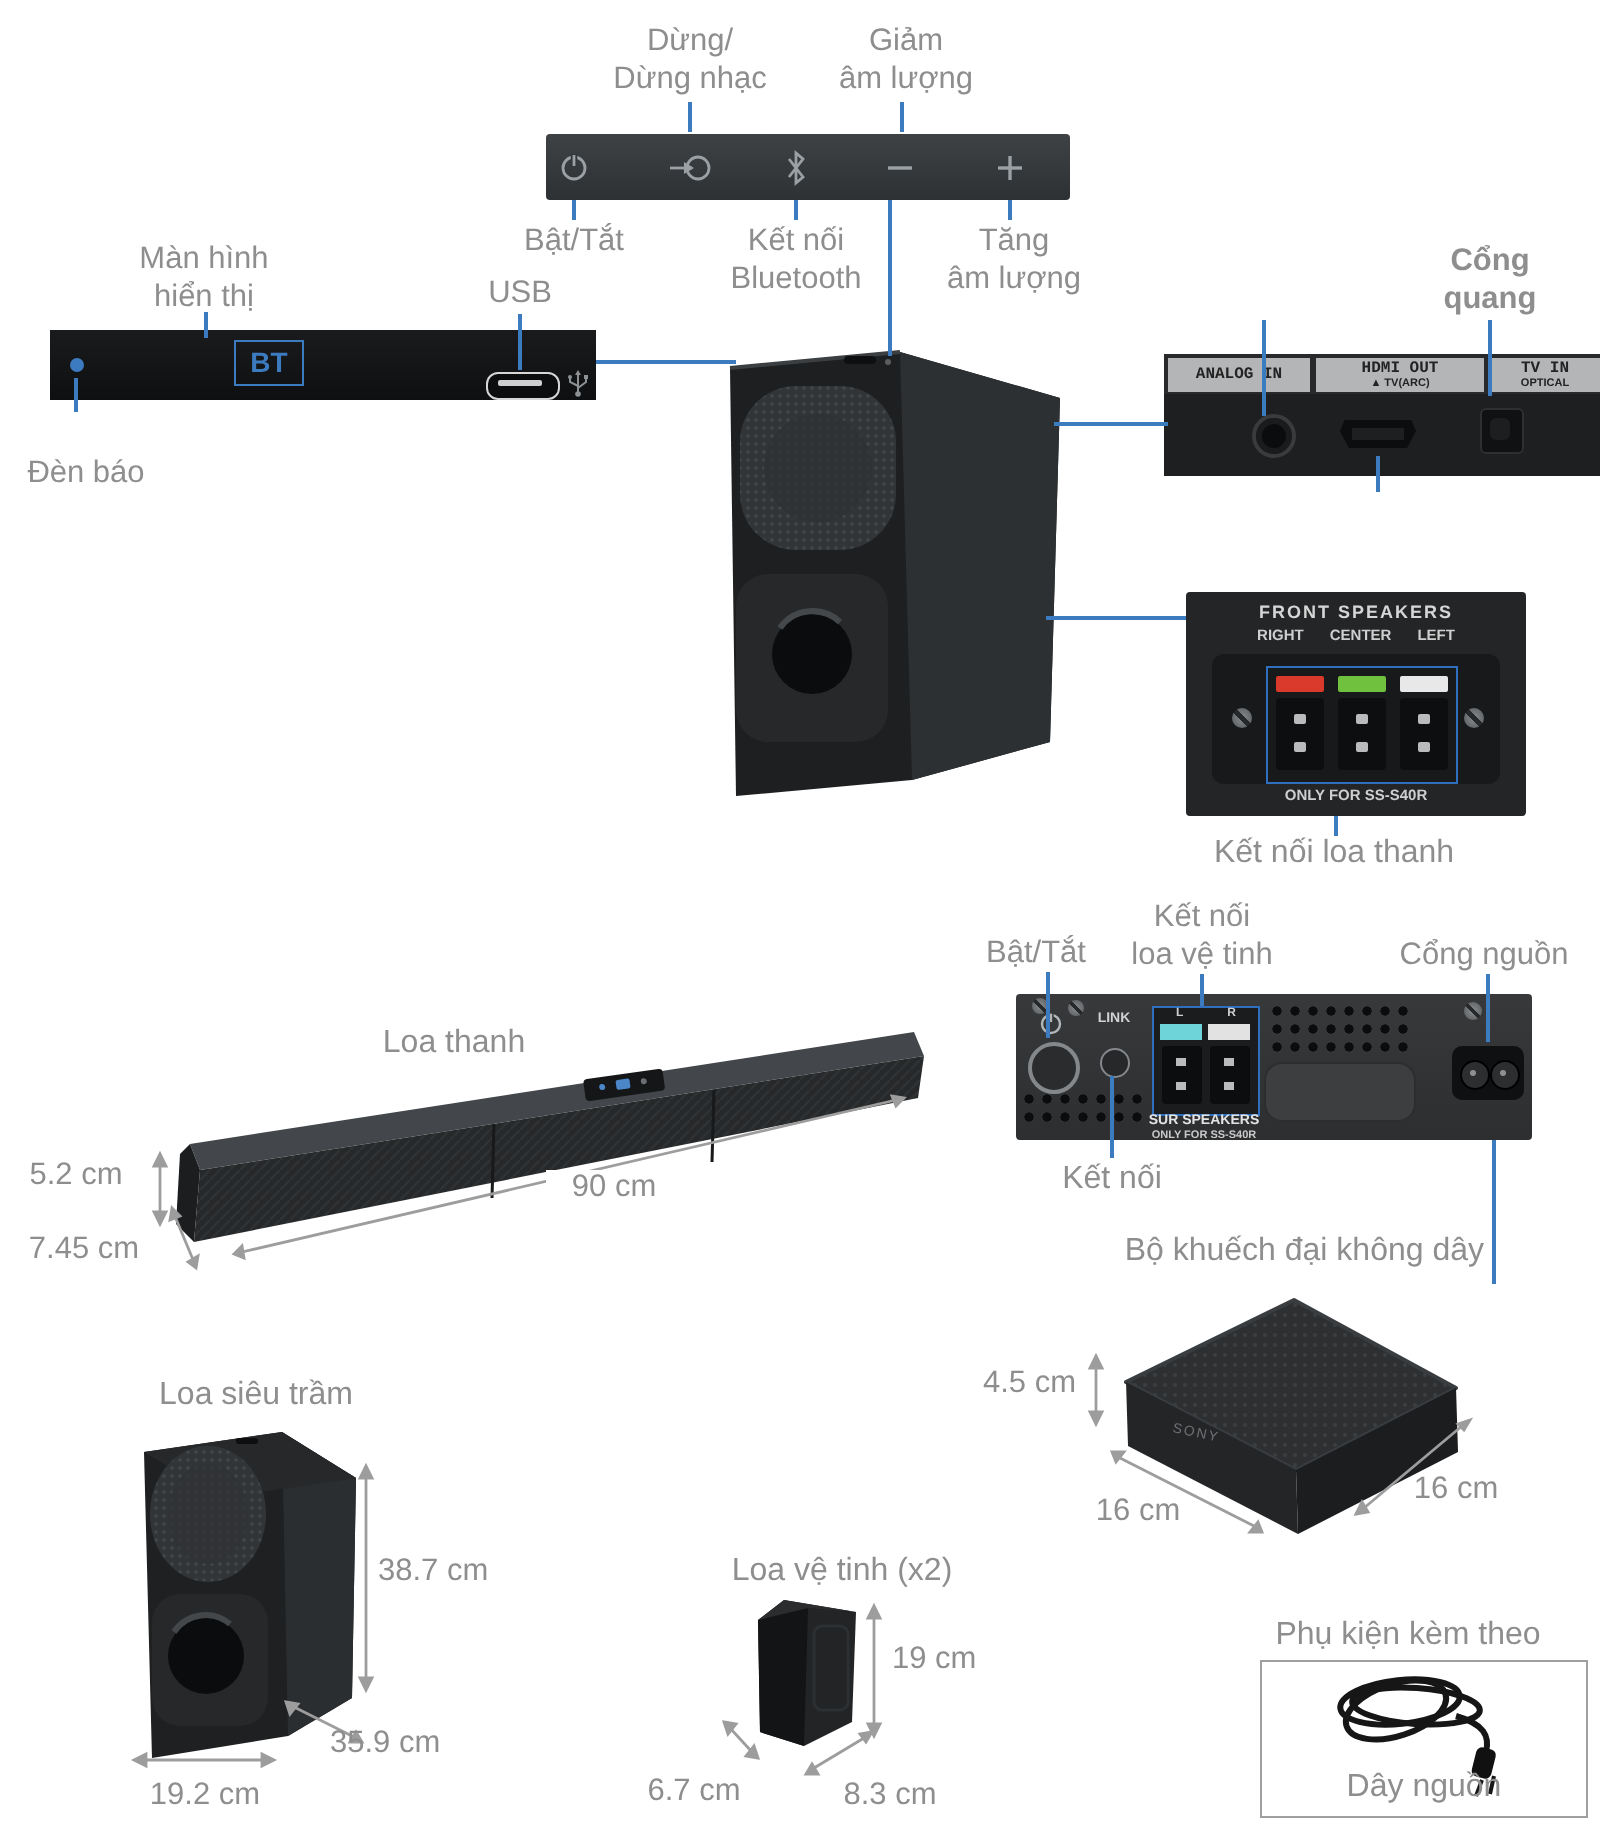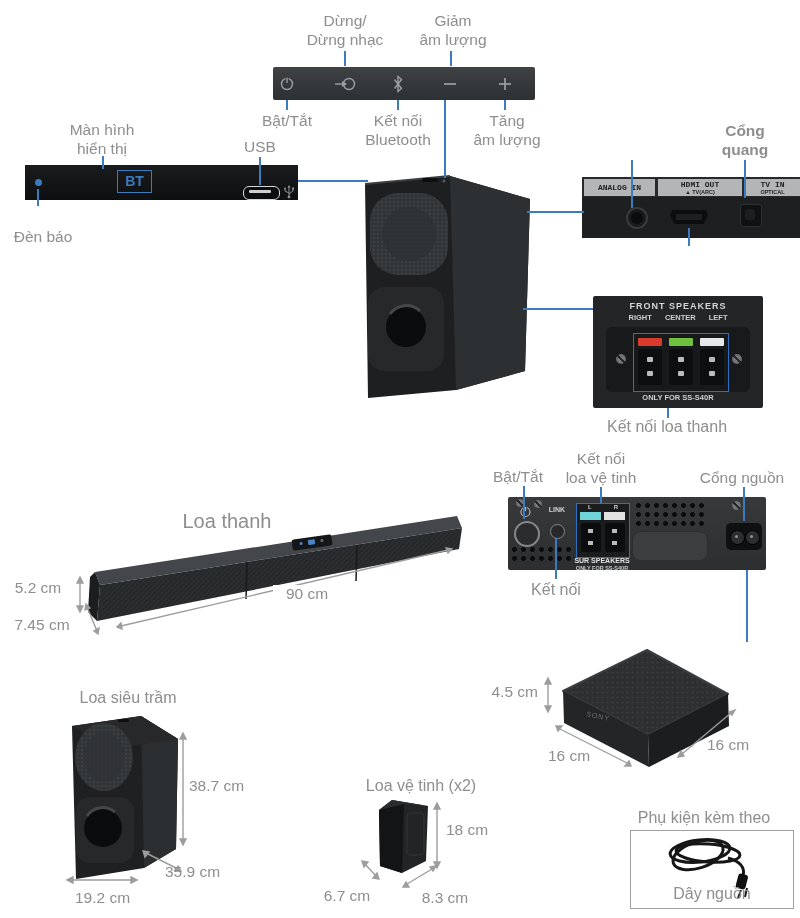--- a/index.html
+++ b/index.html
@@ -376,21 +376,21 @@
             <i style="top:8px;"></i>
             <i style="top:22px;"></i>
           </div>
       </div>
     </div>
     <div class="onlyfor">ONLY FOR SS-S40R</div>
   </div>
 
   <div class="lbl" style="left:577px;top:417px;width:180px;font-size:16px;"><span>Kết nối loa thanh</span></div>
 
-  <div class="lbl" style="left:177px;top:512px;width:100px;font-size:20px;"><span>Loa thanh</span></div>
+  <div class="lbl" style="left:177px;top:512px;width:100px;font-size:16px;"><span>Loa thanh</span></div>
   <div class="dim" style="left:2px;top:579px;width:72px;"><span>5.2 cm</span></div>
   <div class="dim" style="left:0px;top:616px;width:84px;"><span>7.45 cm</span></div>
   <div class="dim" style="left:273px;top:585px;width:68px;background:#fff;"><span>90 cm</span></div>
 
   <div class="lbl" style="left:482px;top:467px;width:72px;"><span>Bật/Tắt</span></div>
   <div class="lbl" style="left:553px;top:449px;width:96px;">
     <span>Kết nối</span><br>
     <span>loa vệ tinh</span>
   </div>
   <div class="lbl" style="left:690px;top:468px;width:104px;"><span>Cổng nguồn</span></div>
@@ -434,32 +434,33 @@
       <b style="left:4px;">
           <i></i>
         </b>
         <b style="left:19px;">
           <i></i>
         </b>
     </div>
   </div>
 
   <div class="lbl" style="left:516px;top:580px;width:80px;font-size:16px;"><span>Kết nối</span></div>
+  <div class="lbl" style="left:540px;top:616px;width:202px;text-align:right;font-size:16px;"><span>Bộ khuếch đại không dây</span></div>
 
   <div class="dim" style="left:450px;top:683px;width:88px;text-align:right;"><span>4.5 cm</span></div>
   <div class="dim" style="left:539px;top:747px;width:60px;"><span>16 cm</span></div>
   <div class="dim" style="left:697px;top:736px;width:62px;"><span>16 cm</span></div>
 
   <div class="lbl" style="left:63px;top:688px;width:130px;font-size:16px;"><span>Loa siêu trầm</span></div>
   <div class="dim" style="left:189px;top:777px;width:75px;text-align:left;"><span>38.7 cm</span></div>
   <div class="dim" style="left:165px;top:863px;width:80px;text-align:left;"><span>35.9 cm</span></div>
   <div class="dim" style="left:60px;top:889px;width:85px;"><span>19.2 cm</span></div>
 
   <div class="lbl" style="left:356px;top:776px;width:130px;font-size:16px;"><span>Loa vệ tinh (x2)</span></div>
-  <div class="dim" style="left:446px;top:821px;width:60px;text-align:left;"><span>18 cm</span></div>
+  <div class="dim" style="left:446px;top:821px;width:60px;text-align:left;"><span>19 cm</span></div>
   <div class="dim" style="left:316px;top:887px;width:62px;"><span>6.7 cm</span></div>
   <div class="dim" style="left:413px;top:889px;width:64px;"><span>8.3 cm</span></div>
 
   <div class="lbl" style="left:628px;top:808px;width:152px;font-size:16px;"><span>Phụ kiện kèm theo</span></div>
   <div class="accbox"></div>
   <div class="lbl" style="left:652px;top:884px;width:120px;font-size:16px;"><span>Dây nguồn</span></div>
 
 </div>
 
 </body></html>

